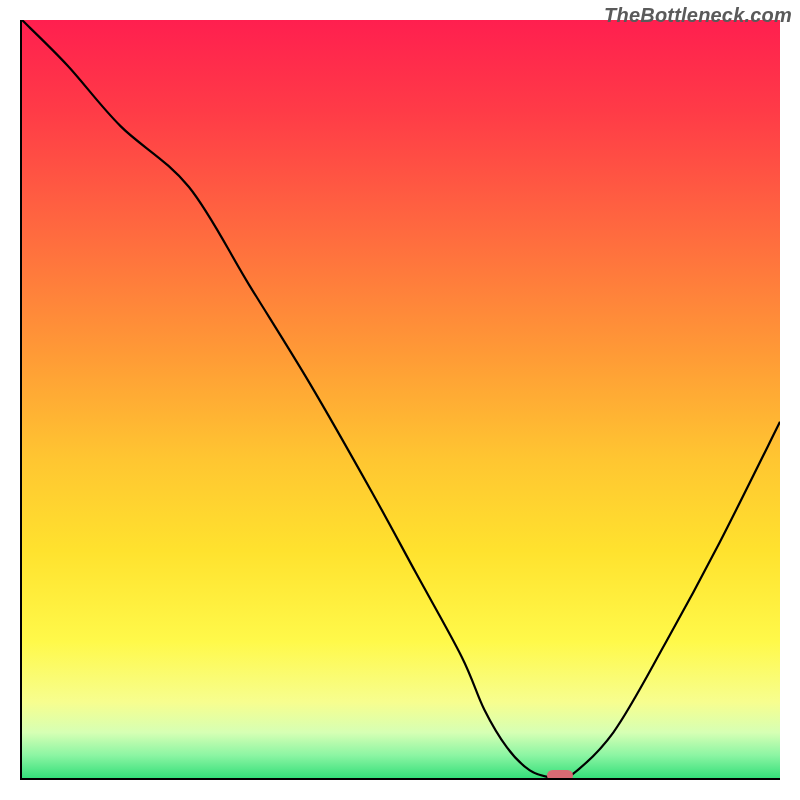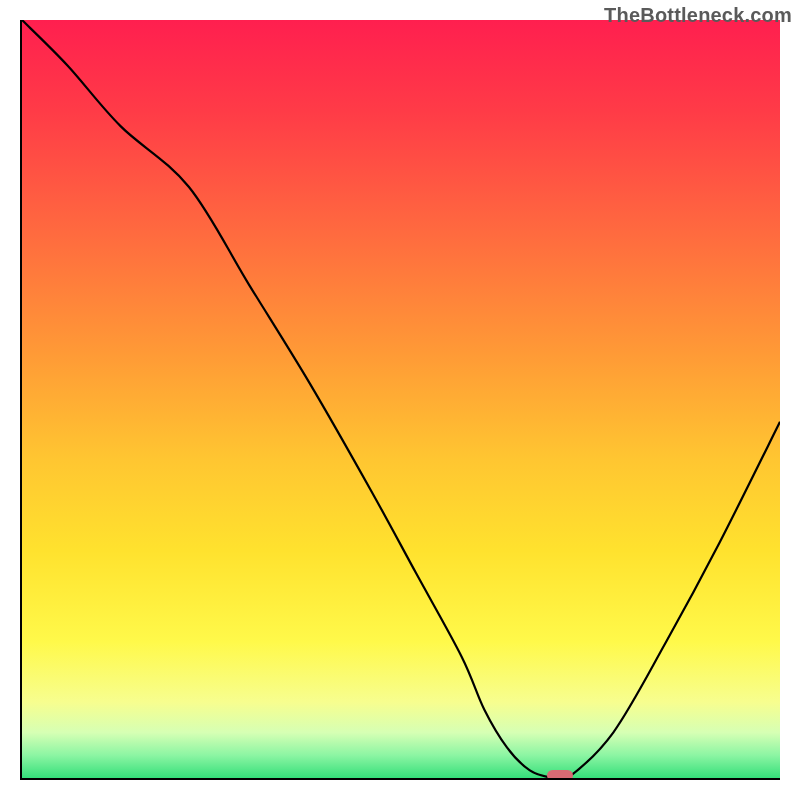--- a/index.html
+++ b/index.html
@@ -8,20 +8,21 @@
     width: 800px;
     height: 800px;
     background: #ffffff;
     font-family: Arial, Helvetica, sans-serif;
     overflow: hidden;
   }
   .wrap {
     position: relative;
     width: 800px;
     height: 800px;
+    font-style: italic;
   }
   .watermark {
     position: absolute;
     top: 4px;
     right: 8px;
     color: #5a5a5a;
     font-size: 20px;
     font-weight: 600;
     letter-spacing: 0.2px;
     z-index: 5;

